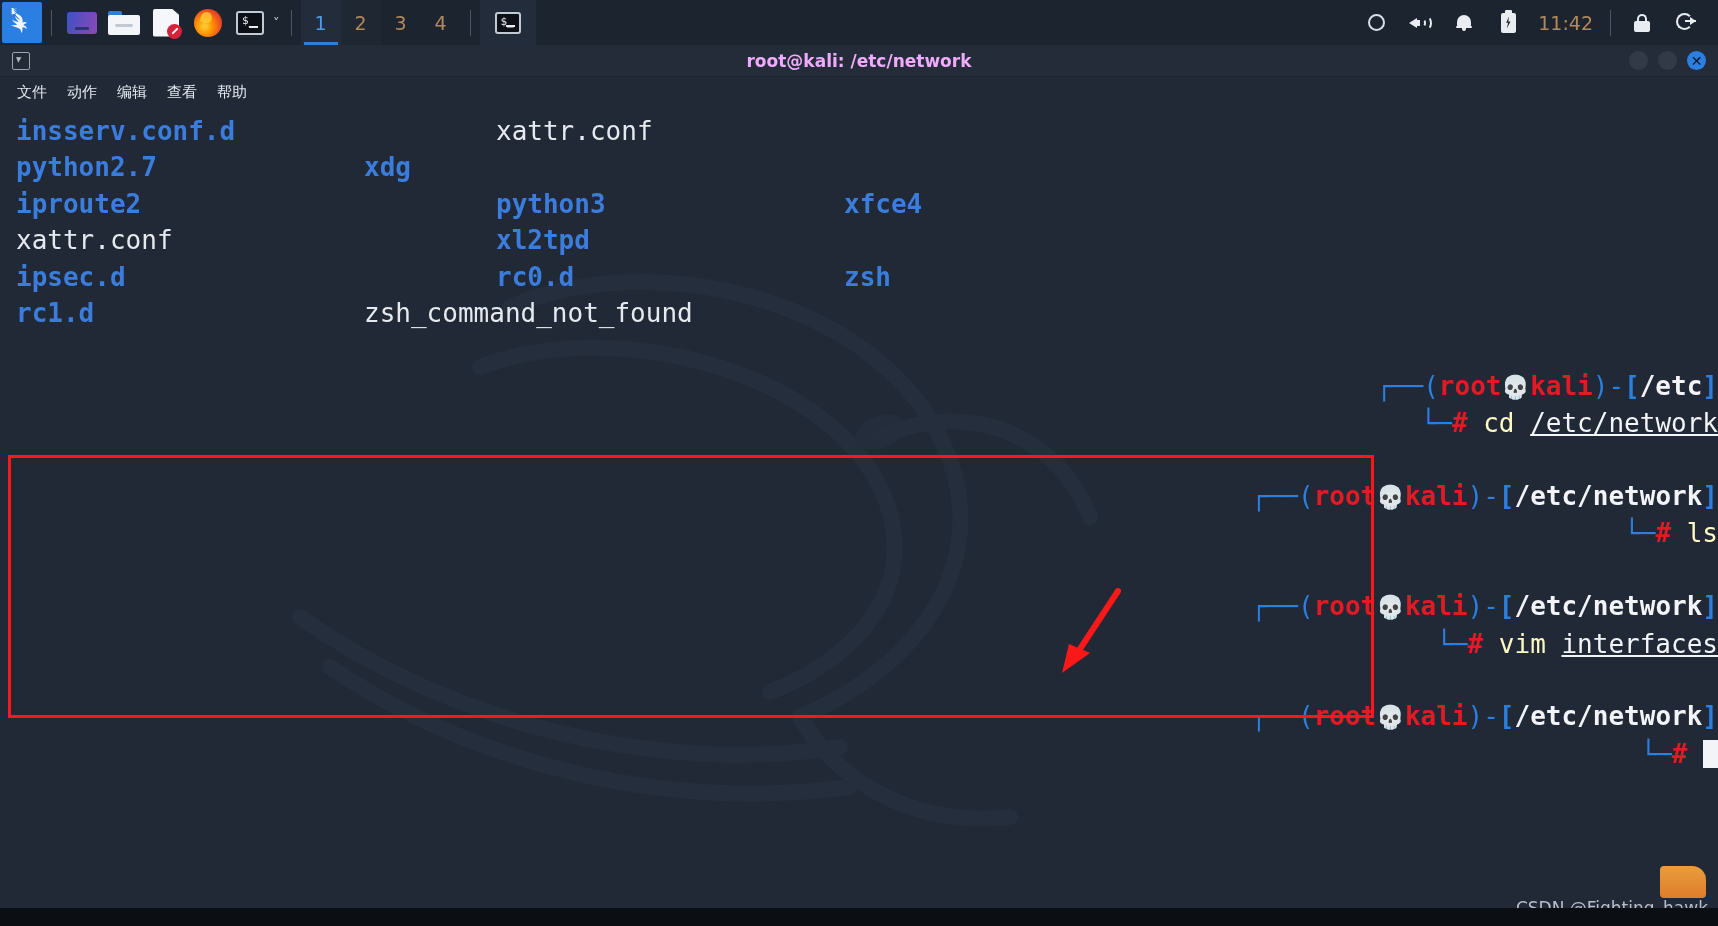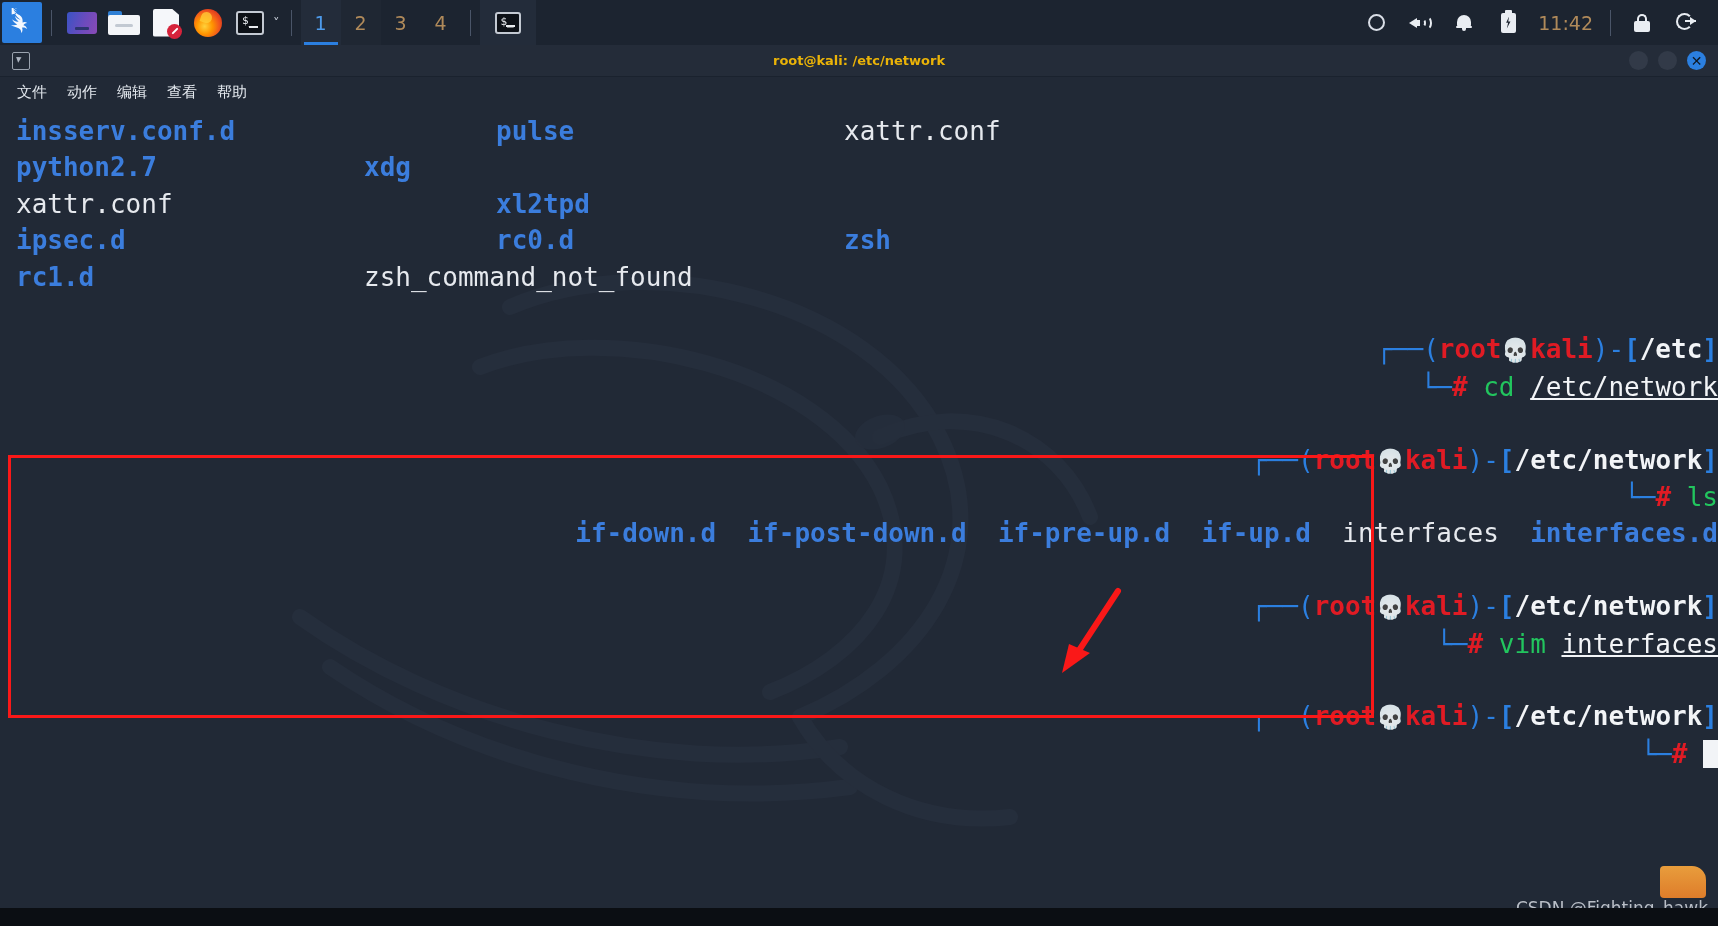--- a/index.html
+++ b/index.html
@@ -243,21 +243,21 @@
   .title-ic::after {
     content: ""; position: absolute; left: 4px; top: 3px;
     width: 0; height: 0;
     border-left: 5px solid #aeb6c2;
     border-bottom: 4px solid transparent;
     border-top: 2px solid transparent;
     transform: rotate(-20deg);
   }
   .title-text {
     position: absolute; left: 0; right: 0; text-align: center;
-    color: #eab308; font-size: 13px; font-weight: bold;
+    color: #f0abfc; font-size: 17px; font-weight: bold;
     font-family: "DejaVu Sans", sans-serif;
   }
   .winbtns { margin-left: auto; display: flex; align-items: center; gap: 10px; padding-right: 12px; }
   .wbtn { width: 19px; height: 19px; border-radius: 50%; background: #323a48; }
   .wbtn.close {
     background: #2b7fe0; display: flex; align-items: center; justify-content: center;
     color: #0e1620; font-size: 14px; font-weight: bold; line-height: 1;
     font-family: "DejaVu Sans", sans-serif;
   }
 
@@ -304,21 +304,21 @@
   .ln {
     font-size: 26px; line-height: 36.4px; white-space: pre;
     color: #e6e9ee;
     text-align: right;
   }
   .blue { color: #2b7fe0; }
   .bblue { color: #2b7fe0; font-weight: bold; }
   .red { color: #e01b24; font-weight: bold; }
   .white { color: #f2f4f7; font-weight: bold; }
   .wht-u { color: #f2f4f7; text-decoration: underline; }
-  .grn { color: #22c55e; }
+  .grn { color: #fef9c3; }
   .skull { color: #f0f2f5; font-size: 23px; }
 
   .blank { height: 36.4px; }
 
   
   .redbox {
     position: absolute;
     left: 8px; top: 348px;
     width: 1366px; height: 263px;
     border: 3px solid #fa1818;
@@ -495,26 +495,30 @@
           <g fill="#2a3342" opacity="0.85">
             <ellipse cx="700" cy="245" rx="26" ry="16" transform="rotate(-20 700 245)"></ellipse>
           </g>
         </svg>
       </div>
 
       <div class="term-inner">
 
         <div class="row">
           <span class="col1 dir">insserv.conf.d</span>
-          <span class="col2 dir">pulse</span>
           <span class="col3 file">xattr.conf</span>
         </div>
         <div class="row">
           <span class="col2 dir">python2.7</span>
           <span class="col3 dir">xdg</span>
+        </div>
+        <div class="row">
+          <span class="col1 dir">iproute2</span>
+          <span class="col2 dir">python3</span>
+          <span class="col3 dir">xfce4</span>
         </div>
         <div class="row">
           <span class="col1 file">xattr.conf</span>
           <span class="col3 dir">xl2tpd</span>
         </div>
         <div class="row">
           <span class="col1 dir">ipsec.d</span>
           <span class="col2 dir">rc0.d</span>
           <span class="col3 dir">zsh</span>
         </div>
@@ -525,21 +529,20 @@
 
         <div class="blank"></div>
 
         <div class="ln"><span class="blue">┌──</span><span class="blue">(</span><span class="red">root</span><span class="skull">💀</span><span class="red">kali</span><span class="blue">)</span><span class="blue">-</span><span class="bblue">[</span><span class="white">/etc</span><span class="bblue">]</span></div>
         <div class="ln"><span class="blue">└─</span><span class="red">#</span> <span class="grn">cd</span> <span class="wht-u">/etc/network</span></div>
 
         <div class="blank"></div>
 
         <div class="ln"><span class="blue">┌──</span><span class="blue">(</span><span class="red">root</span><span class="skull">💀</span><span class="red">kali</span><span class="blue">)</span><span class="blue">-</span><span class="bblue">[</span><span class="white">/etc/network</span><span class="bblue">]</span></div>
         <div class="ln"><span class="blue">└─</span><span class="red">#</span> <span class="grn">ls</span></div>
-        <div class="ln"><span class="dir">if-down.d</span>  <span class="dir">if-post-down.d</span>  <span class="dir">if-pre-up.d</span>  <span class="dir">if-up.d</span>  <span class="file">interfaces</span>  <span class="dir">interfaces.d</span></div>
 
         <div class="blank"></div>
 
         <div class="ln"><span class="blue">┌──</span><span class="blue">(</span><span class="red">root</span><span class="skull">💀</span><span class="red">kali</span><span class="blue">)</span><span class="blue">-</span><span class="bblue">[</span><span class="white">/etc/network</span><span class="bblue">]</span></div>
         <div class="ln"><span class="blue">└─</span><span class="red">#</span> <span class="grn">vim</span> <span class="wht-u">interfaces</span></div>
 
         <div class="blank"></div>
 
         <div class="ln"><span class="blue">┌──</span><span class="blue">(</span><span class="red">root</span><span class="skull">💀</span><span class="red">kali</span><span class="blue">)</span><span class="blue">-</span><span class="bblue">[</span><span class="white">/etc/network</span><span class="bblue">]</span></div>
         <div class="ln"><span class="blue">└─</span><span class="red">#</span> <span class="cursor"></span></div>

